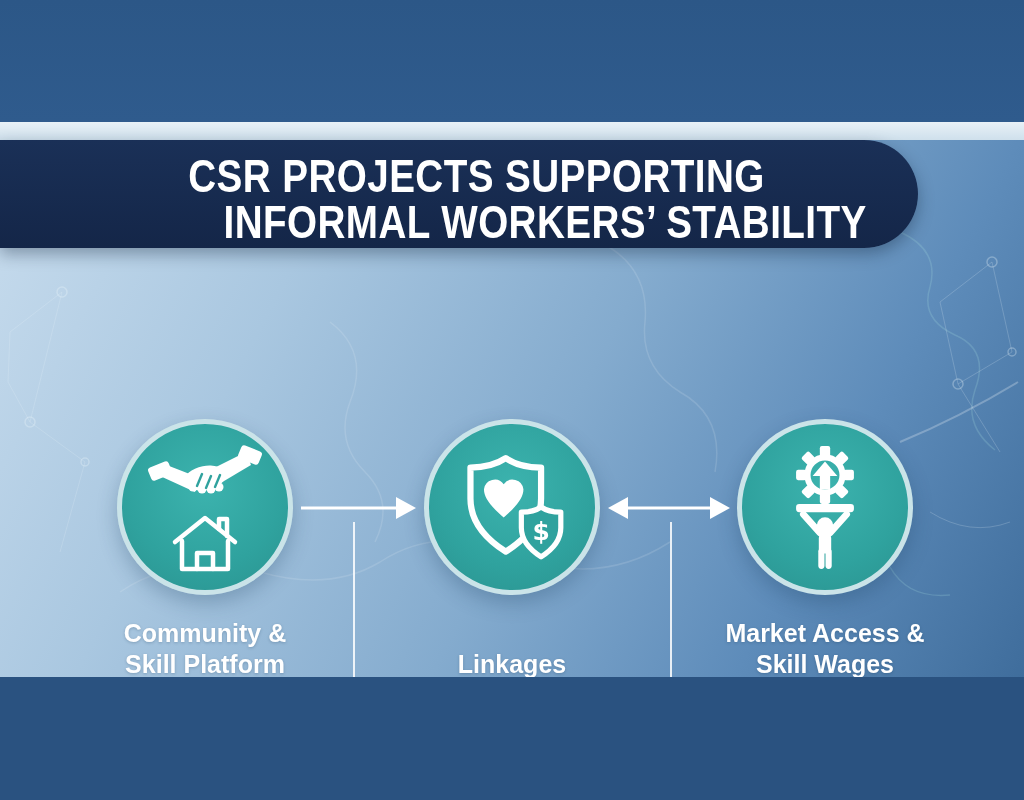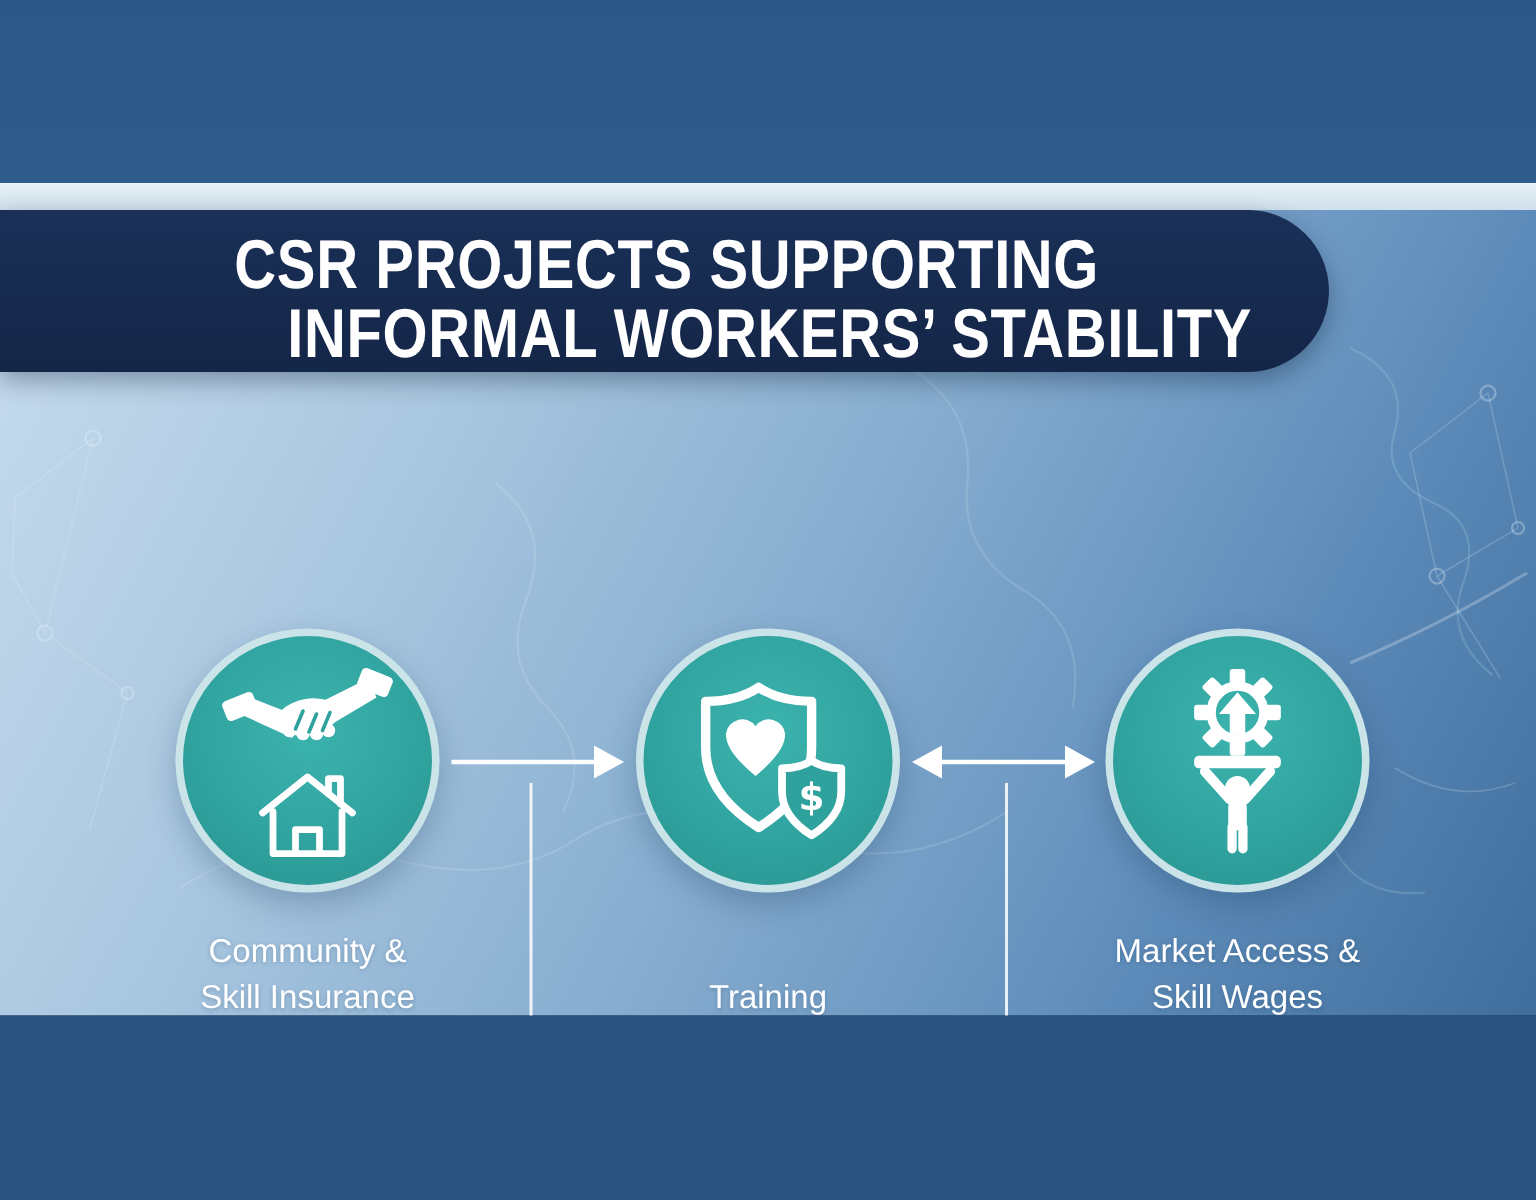--- a/index.html
+++ b/index.html
@@ -16,42 +16,42 @@
   .main-area{position:absolute;left:0;top:122px;width:1024px;height:555px;
     background:linear-gradient(118deg,#c9ddee 0%,#a9c7e0 28%,#84abce 55%,#5e8cba 78%,#3f6d9c 100%);}
   .light-strip{position:absolute;left:0;top:0;width:1024px;height:18px;
     background:linear-gradient(180deg,#e8f1f7 0%,#cfe0ec 100%);}
   .bg-decor{position:absolute;left:0;top:0;width:1024px;height:555px;pointer-events:none;}
 
   
   .banner{position:absolute;left:0;top:18px;width:886px;height:108px;
     background:linear-gradient(180deg,#1a3057 0%,#142648 100%);
     border-radius:0 54px 54px 0;
-    box-shadow:0 6px 16px rgba(10,25,50,.35);}
+    box-shadow:0 6px 16px rgba(10,25,50,.35);padding-left:32px;}
   .banner h1{margin:0;padding-top:13px;color:#fff;font-weight:800;
     font-size:46px;line-height:46px;letter-spacing:.5px;
     transform:scaleX(.84);transform-origin:0 0;white-space:nowrap;}
   .banner h1 .t1{display:block;margin-left:186px;}
   .banner h1 .t2{display:block;margin-left:228px;}
 
   
   .pillar-circle{position:absolute;top:297px;width:166px;height:166px;border-radius:50%;
     background:radial-gradient(circle at 50% 38%,#3cb3ae 0%,#2fa29e 60%,#2a928f 100%);
     border:5px solid rgba(216,233,239,.92);
     box-shadow:0 8px 20px rgba(25,60,95,.28);
     display:flex;align-items:center;justify-content:center;}
   .c1{left:117px;} .c2{left:424px;} .c3{left:737px;}
 
   
   .connector{position:absolute;top:371px;height:30px;}
   .sep-v{position:absolute;top:400px;width:2px;height:240px;background:rgba(255,255,255,.85);}
 
   
   .col{position:absolute;top:496px;width:280px;text-align:center;color:#fff;}
-  .col h3{margin:0;font-size:22px;line-height:31px;font-weight:400;
+  .col h3{margin:0;font-size:25px;line-height:31px;font-weight:700;
     text-shadow:0 1px 3px rgba(20,50,80,.25);}
   .col .rule{height:2px;width:210px;margin:16px auto 0;background:rgba(255,255,255,.82);}
   .col .detail{margin-top:13px;font-size:21px;font-weight:400;color:#f3f8fc;}
   .col1{left:65px;} .col2{left:372px;} .col3{left:685px;}
 
   
   .settings-btn{position:absolute;left:973px;top:631px;width:44px;height:44px;
     background:none;border:none;padding:0;cursor:pointer;}
 </style>
 </head>
@@ -184,30 +184,30 @@
       <polygon points="22,4 2,15 22,26" fill="#ffffff"></polygon>
       <polygon points="104,4 124,15 104,26" fill="#ffffff"></polygon>
     </svg>
 
     <div class="sep-v" style="left:353px;"></div>
     <div class="sep-v" style="left:670px;"></div>
 
     <div class="col col1">
       <h3>
         <span>Community &amp;</span><br>
-        <span>Skill Insurance</span>
+        <span>Skill Platform</span>
       </h3>
       <div class="rule"></div>
       <div class="detail">Training Programs</div>
     </div>
 
     <div class="col col2">
       <h3>
         <br>
-        <span>Training</span>
+        <span>Linkages</span>
       </h3>
       <div class="rule"></div>
       <div class="detail">Micro-loans &amp; Insurance</div>
     </div>
 
     <div class="col col3">
       <h3>
         <span>Market Access &amp;</span><br>
         <span>Skill Wages</span>
       </h3>

